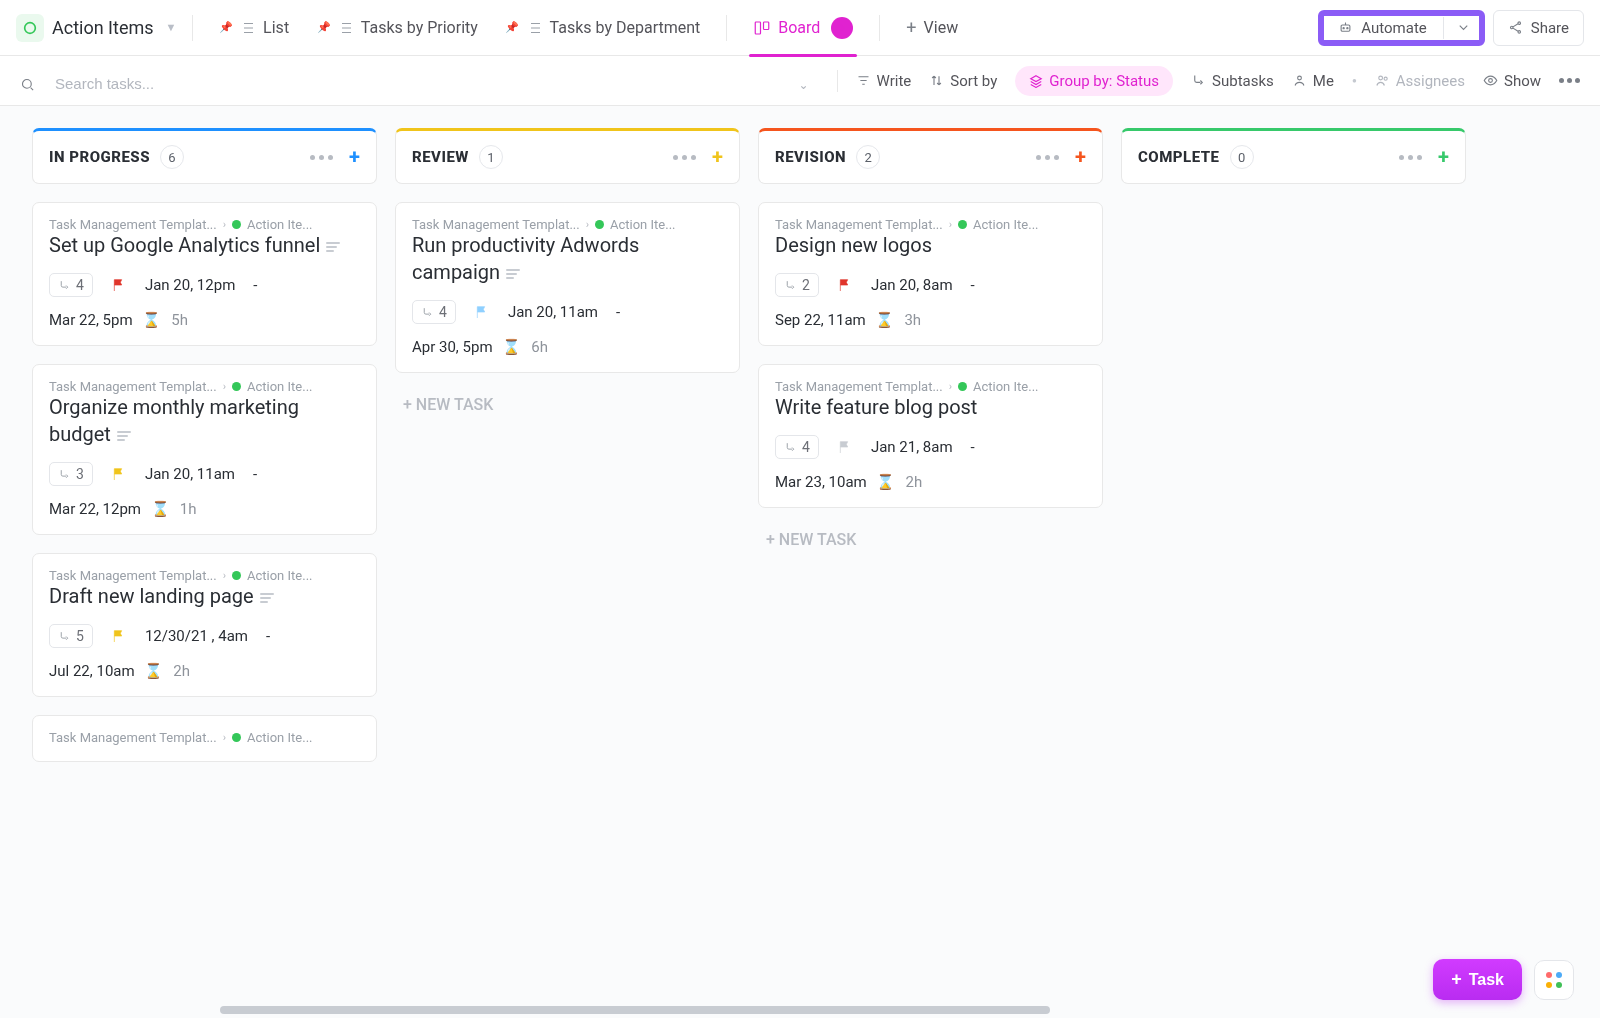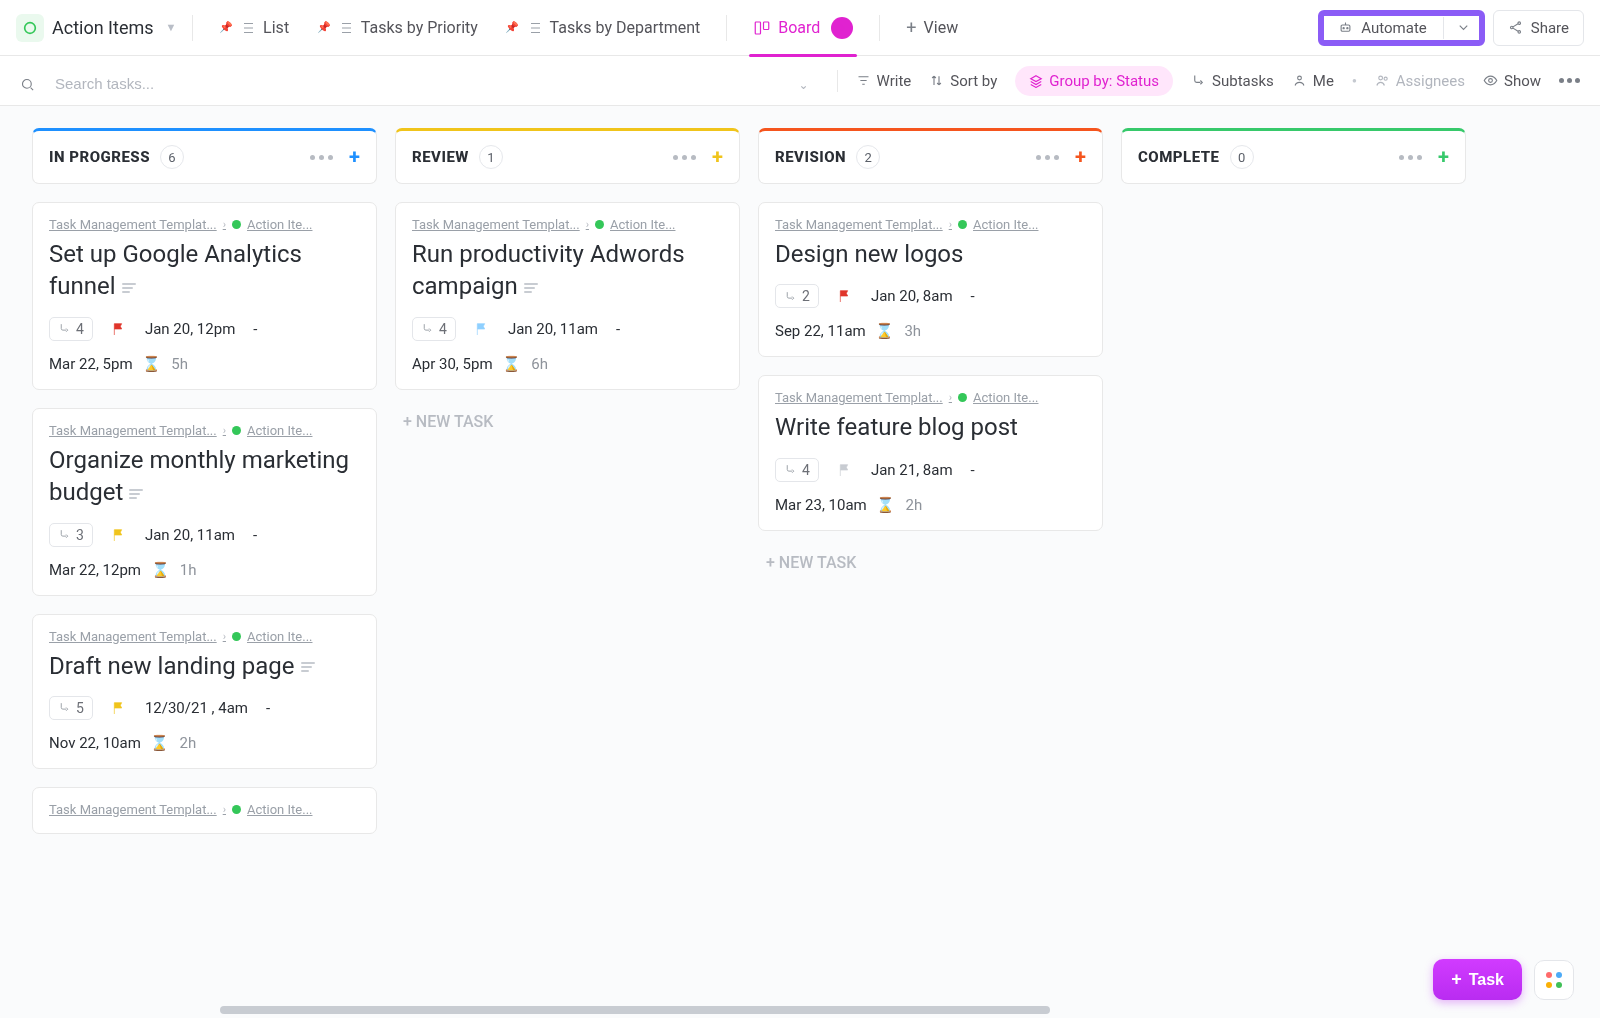--- a/index.html
+++ b/index.html
@@ -47,24 +47,24 @@
 .colhead .count { background:#fff; border:1px solid #e6e8ec; border-radius:50%; min-width:24px; height:24px; display:flex; align-items:center; justify-content:center; font-size:13px; color:#5a5f68;}
 .colhead .dots { margin-left:auto; display:flex; gap:4px; cursor:pointer;}
 .colhead .dots span{ width:5px; height:5px; background:#b7bbc2; border-radius:50%;}
 .colhead .plus { font-size:20px; font-weight:700; cursor:pointer; margin-left:6px;}
 .c-blue { border-top-color:#1e90ff; } .c-blue .plus{color:#1e90ff;}
 .c-yellow { border-top-color:#f0c41b;} .c-yellow .plus{color:#f0c41b;}
 .c-orange { border-top-color:#f5551e;} .c-orange .plus{color:#f5551e;}
 .c-green { border-top-color:#37c96b;align-items:center;} .c-green .plus{color:#37c96b;}
 
 .card { background:#fff; border:1px solid #e8e8e8; border-radius:7px; padding:14px 16px 16px; margin-top:18px; cursor:pointer;}
-.crumb { display:flex; align-items:center; gap:6px; font-size:13px; color:#9aa0a8;text-decoration:underline;}
+.crumb { display:flex; align-items:center; gap:6px; font-size:13px; color:#9aa0a8;}
 .crumb .chev { color:#b7bbc2; font-size:11px;}
 .crumb .gdot { width:9px; height:9px; border-radius:50%; background:#34c759; display:inline-block;}
-.ctitle { font-size:24px; color:#2a2e34; margin-top:6px; line-height:1.35;}
+.ctitle { font-size:20px; color:#2a2e34; line-height:1.35;}
 .desc-icon { display:inline-flex; flex-direction:column; gap:2px; margin-left:6px; vertical-align:middle;}
 .desc-icon span{ height:2px; background:#c8ccd2; border-radius:1px;}
 .desc-icon span:nth-child(1){width:14px;}
 .desc-icon span:nth-child(2){width:11px;}
 .desc-icon span:nth-child(3){width:8px;}
 .row { display:flex; align-items:center; gap:18px; margin-top:14px; color:#6c6f76; font-size:15px;}
 .subbadge { border:1px solid #e4e6ea; border-radius:5px; padding:3px 8px; display:flex; align-items:center; gap:5px; font-size:14px; color:#6c6f76;}
 .subbadge svg { width:13px; height:13px; stroke:#9aa0a8; fill:none; stroke-width:1.8;}
 .flag { width:16px; height:18px; display:inline-block;}
 .flag svg { width:16px; height:18px;}
@@ -323,21 +323,21 @@
             </svg>
             <span>5</span>
           </span>
         <span class="flag"><svg viewBox="0 0 24 24">
               <path d="M5 21V4h11l-2 4 2 4H5" fill="#f0c41b" stroke="#f0c41b"></path>
             </svg></span>
         <span class="due">12/30/21 , 4am</span>
         <span class="dash">-</span>
       </div>
       <div class="row2">
-        <span>Nov 22, 10am</span>
+        <span>Jul 22, 10am</span>
         <span class="hourglass">⌛</span>
         <span class="hrs">2h</span>
       </div>
       </div>
       <div class="card">
         <div class="crumb">
         <span>Task Management Templat...</span>
           <span class="chev">›</span>
           <span class="gdot"></span>
           <span>Action Ite...</span>

